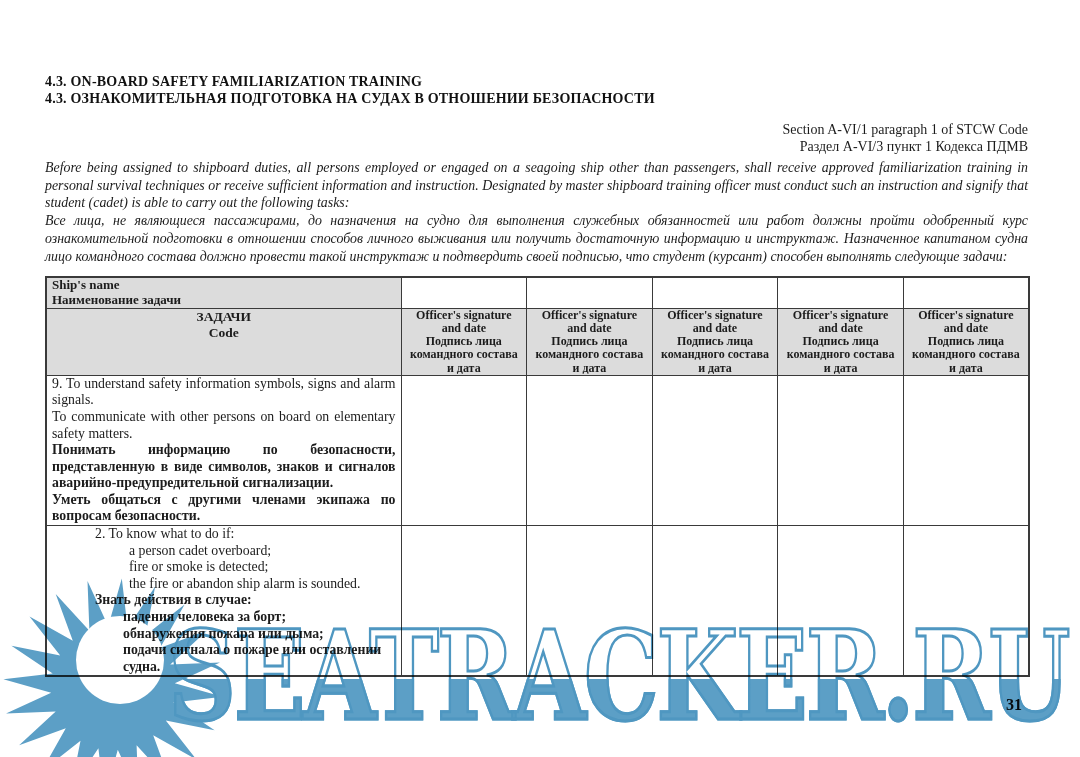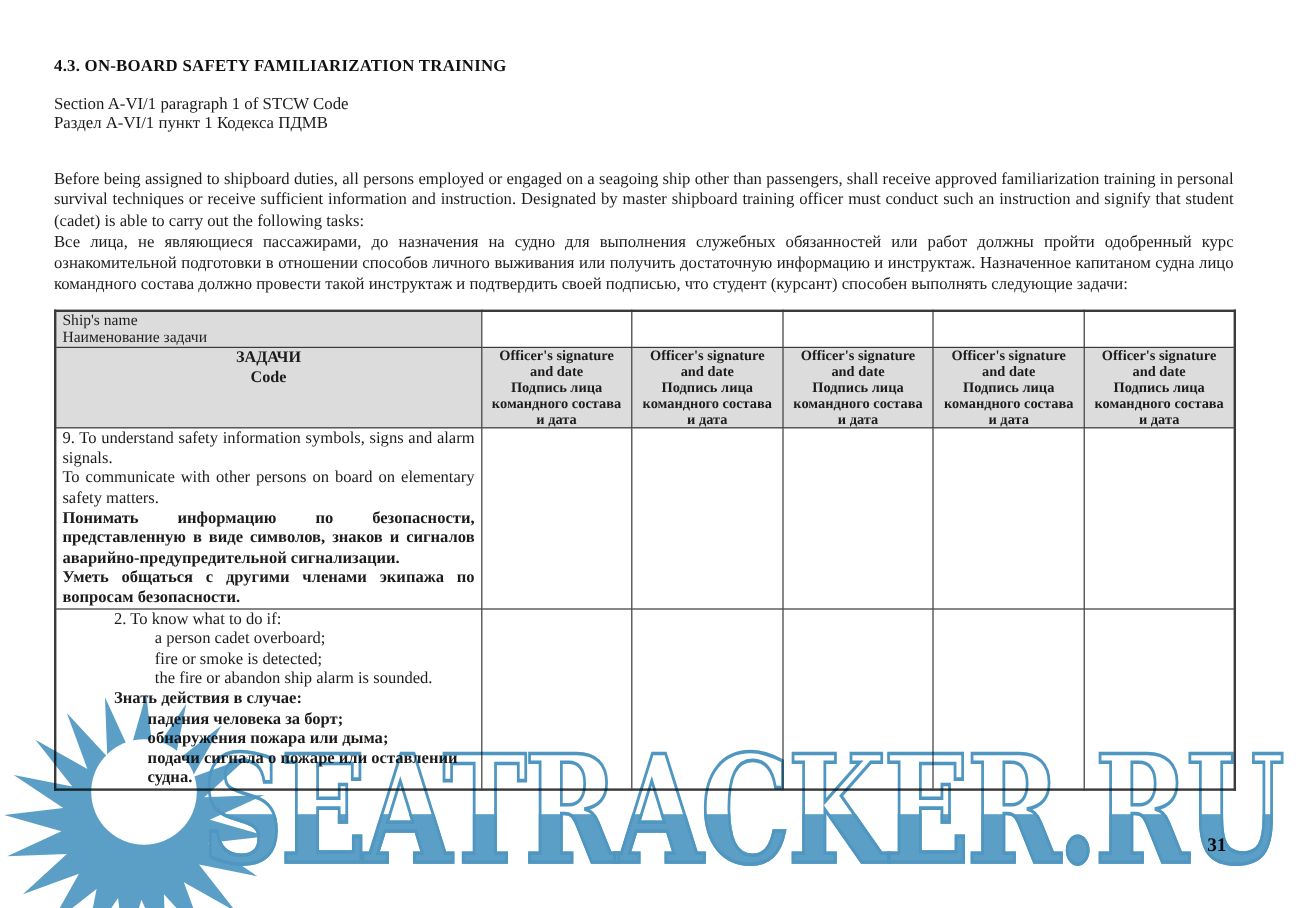--- a/index.html
+++ b/index.html
@@ -1,33 +1,33 @@
 <!DOCTYPE html>
 <html><head>
 <meta charset="utf-8">
 <style>
   html,body{margin:0;padding:0;}
   body{
     width:1080px;height:757px;background:#ffffff;overflow:hidden;position:relative;
     font-family:"Liberation Serif","DejaVu Serif",serif;color:#1c1c1c;
   }
   .page{position:absolute;inset:0;background:#fff;}
-  .content{position:absolute;left:45px;top:48px;width:983px;}
+  .content{position:absolute;left:45px;top:74px;width:983px;}
 
   .title-block{font-weight:bold;font-size:14px;line-height:16.5px;letter-spacing:.2px;color:#111;}
-  .ref-block{margin-top:15px;font-size:14px;line-height:16.5px;}
-  .intro-block{margin-top:28px;font-size:13.9px;line-height:17.7px;}
+  .ref-block{margin-top:15px;font-size:14px;line-height:16.5px;text-align:right;}
+  .intro-block{margin-top:4px;font-size:13.9px;line-height:17.7px;font-style:italic;}
   .intro-block p{margin:0;text-align:justify;}
 
   table.tasks{border-collapse:collapse;table-layout:fixed;width:983px;margin-top:11px;}
   table.tasks td{border:1px solid #3a3a3a;padding:0 5px;vertical-align:top;box-sizing:border-box;}
   table.tasks{border:2px solid #3a3a3a;}
   td.gray{background:#dcdcdc;}
   tr.r-ship td{height:31px;}
-  td.shipname{font-weight:normal;font-size:13px;line-height:14.5px;padding-top:1px;}
+  td.shipname{font-weight:bold;font-size:13px;line-height:14.5px;padding-top:1px;}
   tr.r-head td{height:52px;}
   td.tasks-head{vertical-align:middle;text-align:center;font-weight:bold;font-size:13.5px;line-height:16px;}
   td.off{vertical-align:middle;text-align:center;font-weight:bold;font-size:12px;line-height:13.2px;padding:1px 3px;}
   tr.r1 td{height:150px;}
   tr.r2 td{height:133px;padding-left:48px;}
   td.task{font-size:13.8px;line-height:16.6px;padding:0 4px 0 5px;}
   .t-en{white-space:pre-line;text-align:justify;}
   .t-ru{white-space:pre-line;text-align:justify;font-weight:bold;}
   .line{white-space:normal;text-align:left;}
   .ind{padding-left:34px;}
@@ -49,25 +49,26 @@
   }
 </style>
 </head>
 <body>
 
 <div class="page">
   <div class="content">
 
     <div class="title-block">
       <div>4.3. ON-BOARD SAFETY FAMILIARIZATION TRAINING</div>
+      <div>4.3. ОЗНАКОМИТЕЛЬНАЯ ПОДГОТОВКА НА СУДАХ В ОТНОШЕНИИ БЕЗОПАСНОСТИ</div>
     </div>
 
     <div class="ref-block">
       <div>Section A-VI/1 paragraph 1 of STCW Code</div>
-      <div>Раздел A-VI/1 пункт 1 Кодекса ПДМВ</div>
+      <div>Раздел A-VI/3 пункт 1 Кодекса ПДМВ</div>
     </div>
 
     <div class="intro-block">
       <p>Before being assigned to shipboard duties, all persons employed or engaged on a seagoing ship other than passengers, shall receive approved familiarization training in personal survival techniques or receive sufficient information and instruction. Designated by master shipboard training officer must conduct such an instruction and signify that student (cadet) is able to carry out the following tasks:</p>
       <p>Все лица, не являющиеся пассажирами, до назначения на судно для выполнения служебных обязанностей или работ должны пройти одобренный курс ознакомительной подготовки в отношении способов личного выживания или получить достаточную информацию и инструктаж. Назначенное капитаном судна лицо командного состава должно провести такой инструктаж и подтвердить своей подписью, что студент (курсант) способен выполнять следующие задачи:</p>
     </div>
 
     <table class="tasks">
       <colgroup>
         <col style="width:355px">

